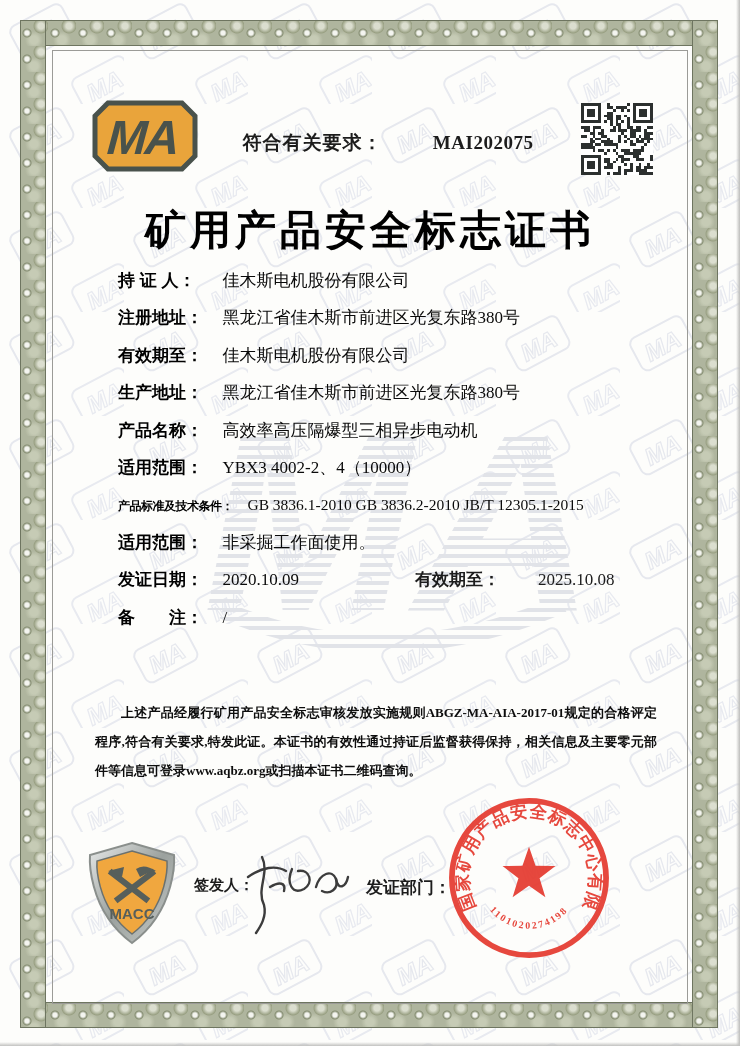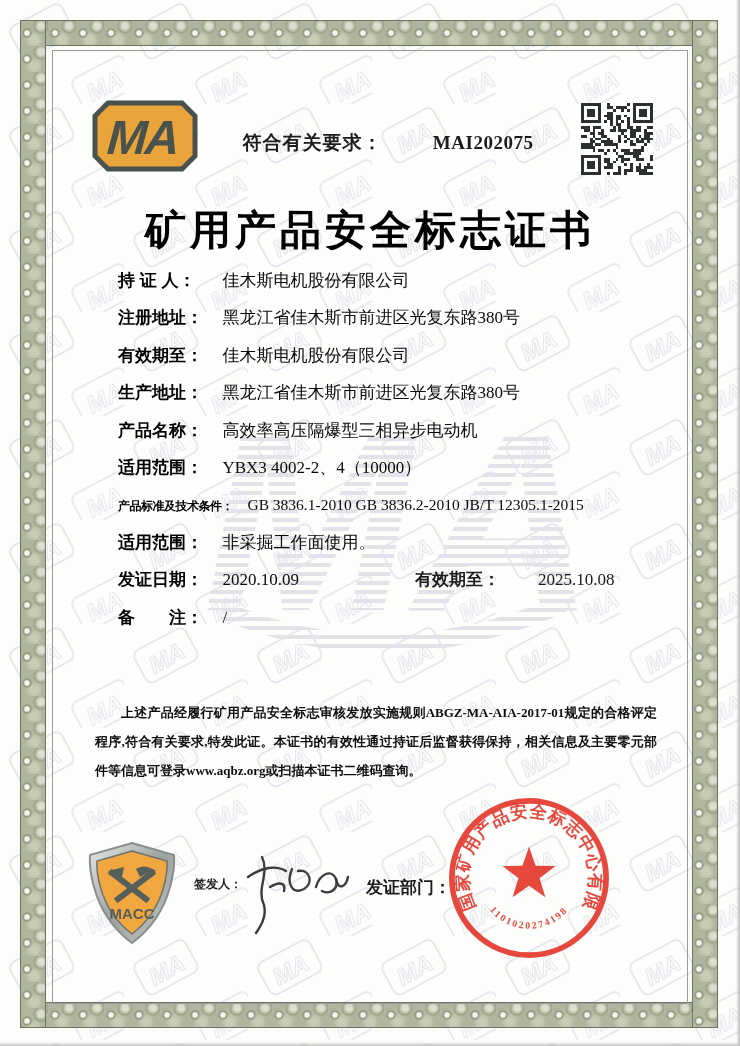--- a/index.html
+++ b/index.html
@@ -52,21 +52,21 @@
   .row.wide .lab{width:auto; font-size:12px; letter-spacing:-0.5px; margin-right:10px;}
   .row.wide .val{font-size:15.5px;}
   .row .lab2{position:absolute; left:297px; font-weight:bold; font-size:17px;}
   .row .val2{position:absolute; left:420px; font-family:"Liberation Serif", serif; font-size:17px;}
 
   .statement{position:absolute; left:95px; top:698px; width:562px;
     font-family:"Liberation Serif", serif; font-size:13px; line-height:29px;
     text-indent:2em; text-align:justify; color:#0d0d0d; font-weight:700;}
 
   .macc{position:absolute; left:84px; top:841px; width:96px; height:104px;}
-  .issuer-label{position:absolute; left:194px; top:876px; font-size:12px; font-weight:bold;}
+  .issuer-label{position:absolute; left:194px; top:876px; font-size:15px; font-weight:bold;}
   .signature{position:absolute; left:240px; top:843px; width:110px; height:96px;}
   .dept-label{position:absolute; left:366px; top:876px; font-size:17px; font-weight:bold;}
   .seal{position:absolute; left:447px; top:796px; width:164px; height:164px; opacity:0.92;}
 </style>
 </head>
 <body>
 
 <div class="page">
 
   <svg class="bg-wm" width="740" height="1046">

